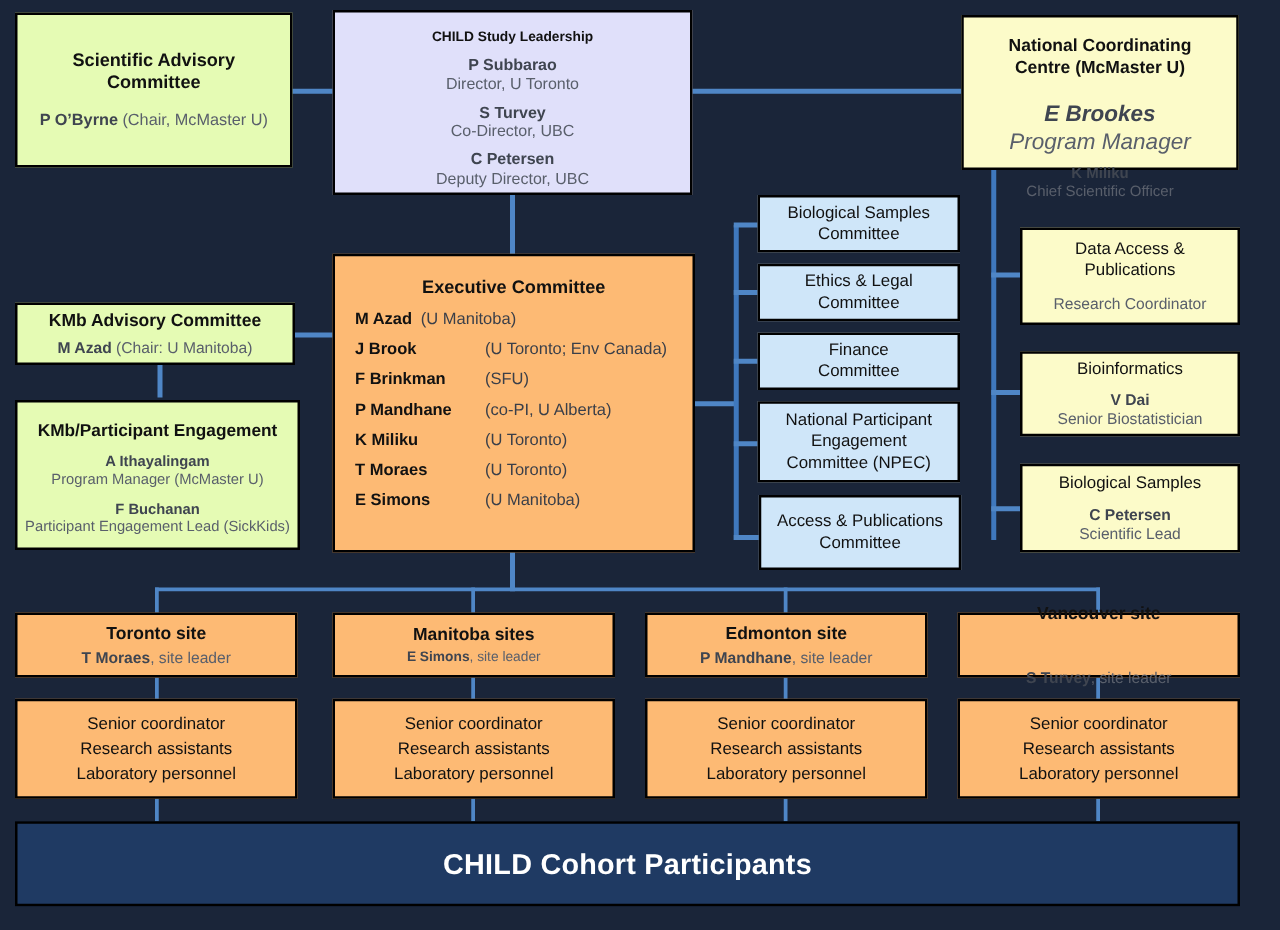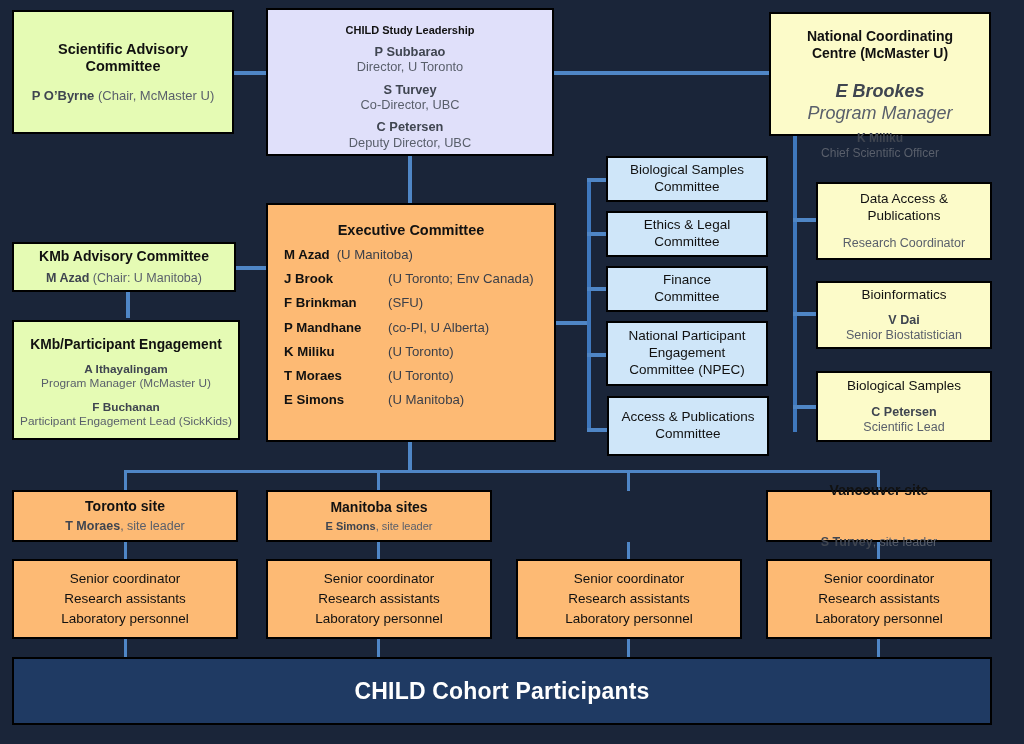--- a/index.html
+++ b/index.html
@@ -266,20 +266,26 @@
     <div class="sub" style="font-size:12.5px; margin-top:5px;">
       <b>T Moraes</b><span>, site leader</span>
     </div>
   </div>
   <div class="box blue1" style="left:266px; top:490px; width:226px; height:52px;">
     <div class="title" style="font-size:14px;text-align:center;">Manitoba sites</div>
     <div class="sub" style="font-size:11px; margin-top:5px;">
       <b>E Simons</b><span>, site leader</span>
     </div>
   </div>
+  <div class="box blue1" style="left:516px; top:490px; width:226px; height:52px;">
+    <div class="title" style="font-size:14px;">Edmonton  site</div>
+    <div class="sub" style="font-size:12.5px; margin-top:5px;">
+      <b>P Mandhane</b><span>, site leader</span>
+    </div>
+  </div>
   <div class="box blue1" style="left:766px; top:490px; width:226px; height:52px;gap:31px;">
     <div class="title" style="font-size:14px;">Vancouver site</div>
     <div class="sub" style="font-size:12.5px; margin-top:5px;">
       <b>S Turvey</b><span>, site leader</span>
     </div>
   </div>
 
   <div class="box blue1" style="left:12px; top:559px; width:226px; height:80px;">
     <div style="font-size:13.5px; color:#111; line-height:1.5;">
       <span>Senior coordinator</span><br>

